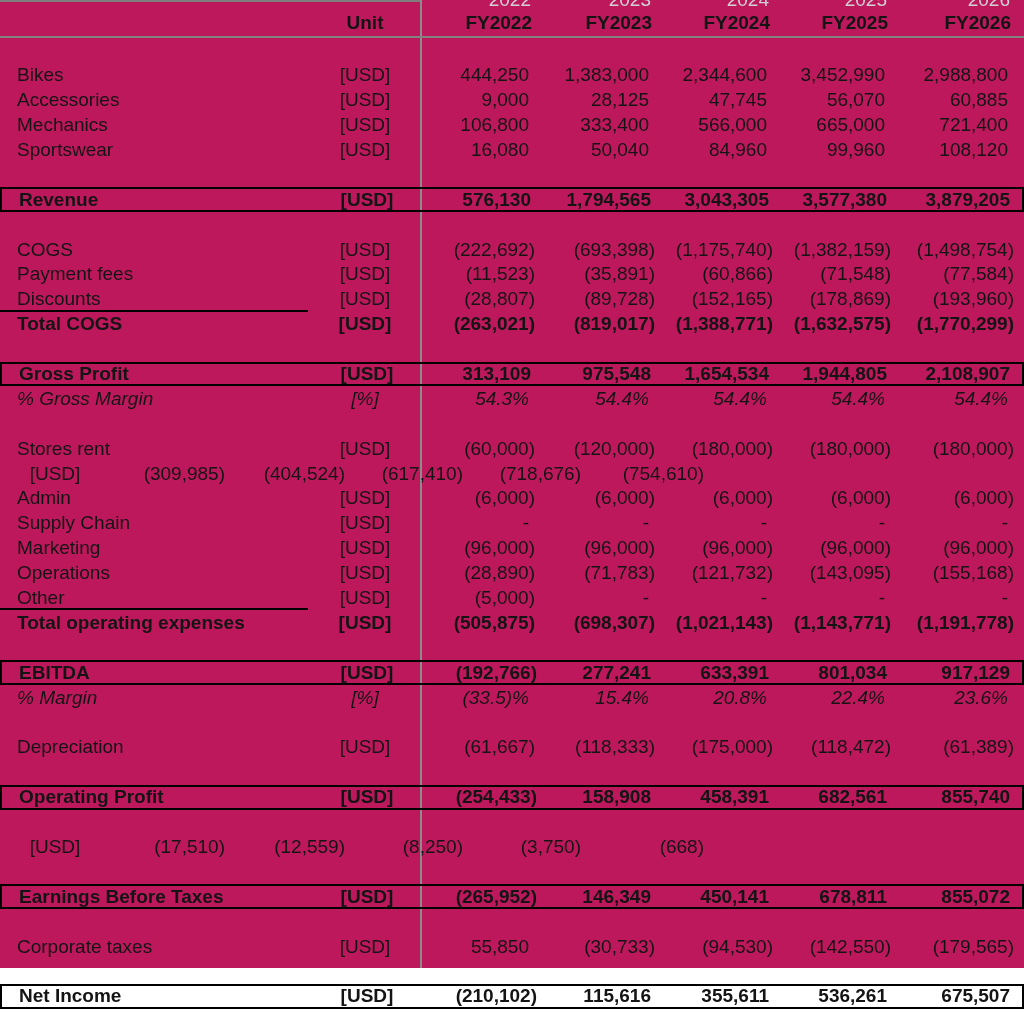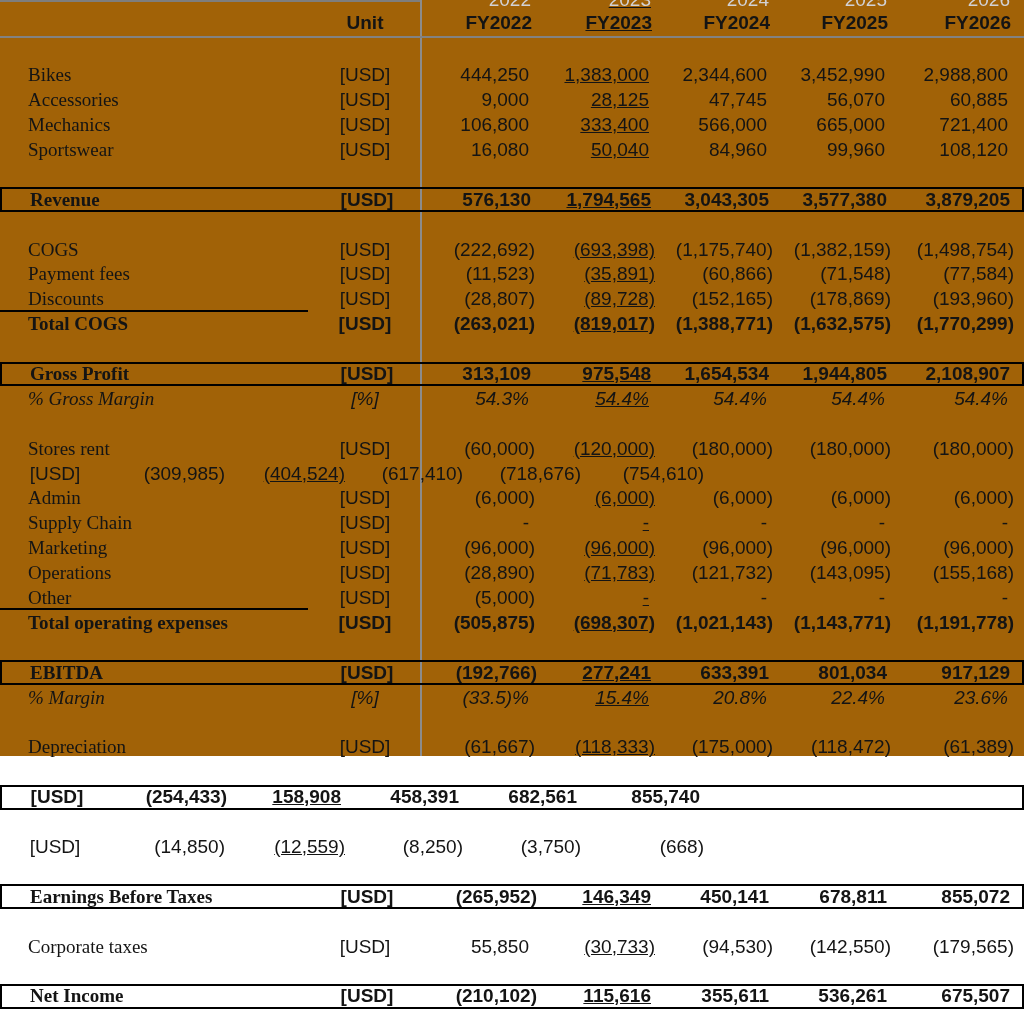--- a/index.html
+++ b/index.html
@@ -11,22 +11,22 @@
     background: #ffffff;
     font-family: "Liberation Sans", sans-serif;
     font-size: 19px;
     color: #141414;
   }
   * { box-sizing: border-box; }
 
   .sheet {
     position: relative;
     width: 1024px;
-    height: 756px;
-    background: #a16207;
+    height: 968px;
+    background: #be185d;
   }
 
   
   .vline {
     position: absolute;
     left: 420px;
     top: 0;
     bottom: 0;
     width: 1.5px;
     background: #8c8c8c;
@@ -36,25 +36,25 @@
   .topline {
     position: absolute;
     left: 0;
     top: 0;
     width: 420px;
     height: 1.5px;
     background: #7e7e7e;
   }
 
   
-  .c-label { width: 310px; padding-left: 28px; text-align: left; white-space: nowrap; font-family: Liberation Serif, serif; }
+  .c-label { width: 310px; padding-left: 17px; text-align: left; white-space: nowrap; }
   .c-unit  { width: 110px; text-align: center; white-space: nowrap; }
   .c-val   { text-align: right; white-space: nowrap; }
   .v0 { width: 115px; }
-  .v1 { width: 120px; text-decoration: underline; }
+  .v1 { width: 120px; }
   .v2 { width: 118px; }
   .v3 { width: 118px; }
   .v4 { width: 123px; }
   .pos { padding-right: 6px; }
   .neg { padding-right: 0; }
 
   
   .faded-row {
     position: absolute;
     top: 0; left: 0; right: 0;
@@ -358,31 +358,32 @@
         <div class="c-label">Depreciation</div>
         <div class="c-unit">[USD]</div>
         <div class="c-val v0 neg">(61,667)</div>
         <div class="c-val v1 neg">(118,333)</div>
         <div class="c-val v2 neg">(175,000)</div>
         <div class="c-val v3 neg">(118,472)</div>
         <div class="c-val v4 neg">(61,389)</div>
       </div>
       <div class="row"></div>
       <div class="row total">
+        <div class="c-label">Operating Profit</div>
         <div class="c-unit">[USD]</div>
         <div class="c-val v0 neg">(254,433)</div>
         <div class="c-val v1 pos">158,908</div>
         <div class="c-val v2 pos">458,391</div>
         <div class="c-val v3 pos">682,561</div>
         <div class="c-val v4 pos">855,740</div>
       </div>
       <div class="row"></div>
       <div class="row">
         <div class="c-unit">[USD]</div>
-        <div class="c-val v0 neg">(14,850)</div>
+        <div class="c-val v0 neg">(17,510)</div>
         <div class="c-val v1 neg">(12,559)</div>
         <div class="c-val v2 neg">(8,250)</div>
         <div class="c-val v3 neg">(3,750)</div>
         <div class="c-val v4 neg">(668)</div>
       </div>
       <div class="row"></div>
       <div class="row total">
         <div class="c-label">Earnings Before Taxes</div>
         <div class="c-unit">[USD]</div>
         <div class="c-val v0 neg">(265,952)</div>

